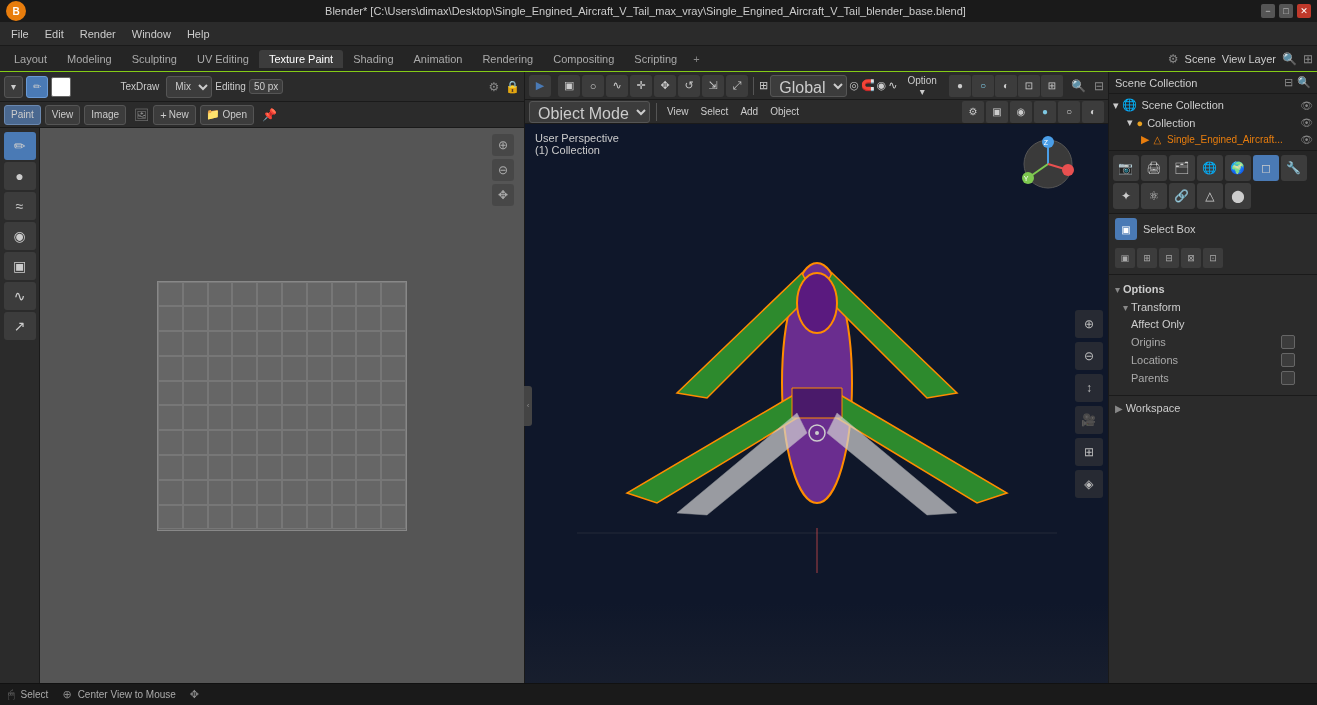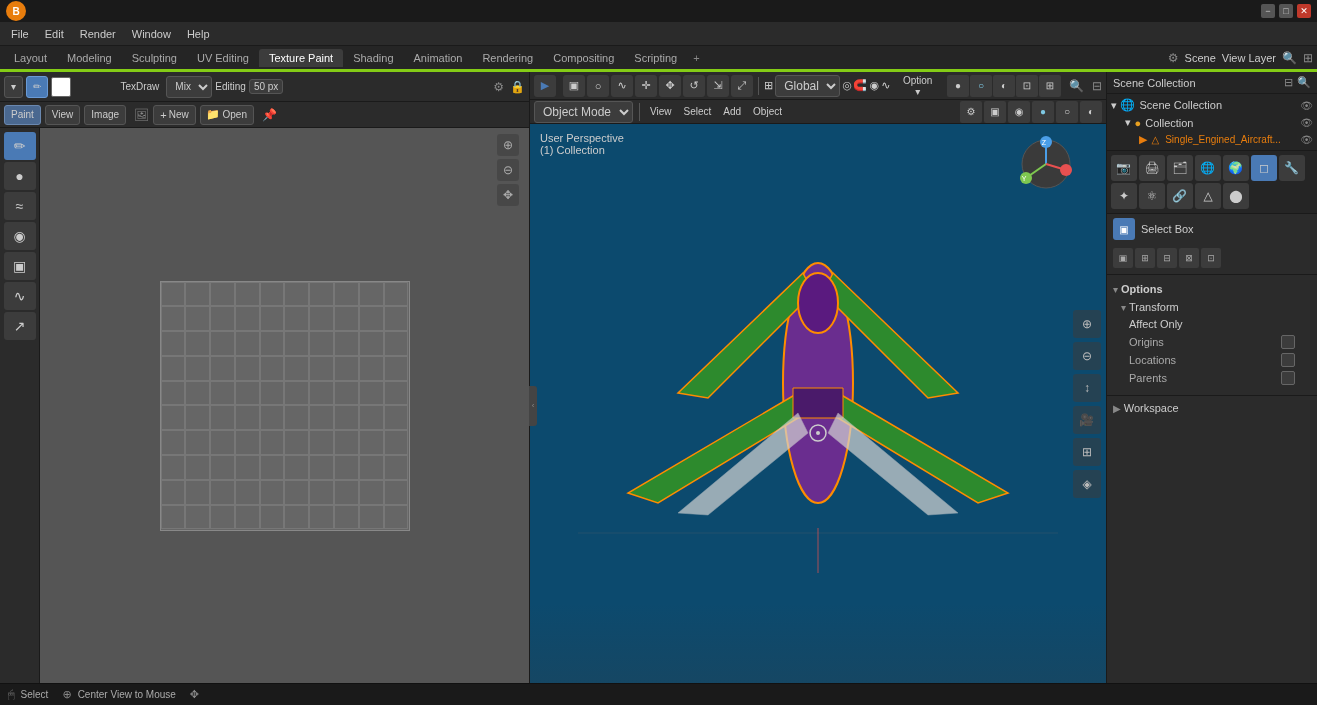--- a/index.html
+++ b/index.html
@@ -13,21 +13,21 @@
     .ctrl-min { background: #555; color: #ccc; }
     .ctrl-max { background: #555; color: #ccc; }
     .ctrl-close { background: #c0392b; color: #fff; }
 
     
     #menubar { background: #2b2b2b; height: 24px; display: flex; align-items: center; padding: 0 4px; gap: 2px; border-bottom: 1px solid #1a1a1a; }
     .blender-logo { width: 20px; height: 20px; background: #e87d0d; border-radius: 50%; display: flex; align-items: center; justify-content: center; color: #fff; font-size: 10px; font-weight: bold; margin-right: 4px; }
     .menu-item { padding: 2px 7px; color: #ccc; cursor: pointer; font-size: 11px; border-radius: 3px; }
 
     
-    #workspacebar { background: #252525; height: 26px; display: flex; align-items: center; padding: 0 4px; border-bottom: 3px solid #84cc16; }
+    #workspacebar { background: #252525; height: 26px; display: flex; align-items: center; padding: 0 4px; border-bottom: 1px solid #84cc16; }
     .ws-tab { padding: 3px 10px; color: #aaa; font-size: 11px; cursor: pointer; border-radius: 3px 3px 0 0; }
     .ws-tab.active { background: #3c3c3c; color: #fff; }
     .ws-tab-plus { color: #888; padding: 3px 6px; cursor: pointer; }
     .ws-right { margin-left: auto; display: flex; align-items: center; gap: 6px; }
     .scene-label { color: #ccc; font-size: 11px; }
 
     
     #main { display: flex; height: calc(705px - 22px - 24px - 26px - 22px); }
 
     
@@ -51,24 +51,24 @@
     .tool-icon.active { background: #4a7ab5; }
     #canvas-area { flex: 1; background: #555; position: relative; display: flex; align-items: center; justify-content: center; }
     .uv-grid { width: 250px; height: 250px; background: #666; display: grid; grid-template-columns: repeat(10, 1fr); grid-template-rows: repeat(10, 1fr); border: 1px solid #888; }
     .uv-cell { border: 0.5px solid #777; }
     #collapse-btn { position: absolute; right: -8px; top: 50%; transform: translateY(-50%); width: 8px; height: 40px; background: #444; border-radius: 0 3px 3px 0; cursor: pointer; display: flex; align-items: center; justify-content: center; color: #888; font-size: 8px; z-index: 10; }
 
     
     #center-panel { flex: 1; display: flex; flex-direction: column; border-right: 1px solid #1a1a1a; position: relative; }
     #viewport-toolbar { background: #2b2b2b; height: 28px; display: flex; align-items: center; padding: 0 4px; gap: 3px; border-bottom: 1px solid #1a1a1a; }
     .vp-btn { background: transparent; border: none; color: #ccc; font-size: 10px; cursor: pointer; padding: 2px 4px; border-radius: 3px; height: 22px; display: flex; align-items: center; }
-    .vp-select { background: #3c3c3c; border: 1px solid #555; color: #ccc; font-size: 12px; padding: 2px 4px; border-radius: 3px; height: 22px; cursor: pointer; }
+    .vp-select { background: #3c3c3c; border: 1px solid #555; color: #ccc; font-size: 16px; padding: 2px 4px; border-radius: 3px; height: 22px; cursor: pointer; }
     .vp-separator { width: 1px; background: #555; height: 18px; margin: 0 2px; }
 
-    #viewport { flex: 1; background: #0c4a6e; position: relative; overflow: hidden; }
+    #viewport { flex: 1; background: #0f172a; position: relative; overflow: hidden; }
     .viewport-info { position: absolute; top: 8px; left: 10px; color: #ccc; font-size: 11px; z-index: 2; }
 
     
     .aircraft-container { position: absolute; top: 50%; left: 50%; transform: translate(-50%, -50%); z-index: 1; }
 
     
     #nav-gizmos { position: absolute; right: 5px; top: 50%; transform: translateY(-50%); display: flex; flex-direction: column; gap: 4px; z-index: 3; }
     .nav-giz { width: 28px; height: 28px; background: #3c3c3c88; border-radius: 3px; display: flex; align-items: center; justify-content: center; cursor: pointer; color: #bbb; font-size: 12px; }
 
     
@@ -113,20 +113,21 @@
 
     
     .axis-display { position: absolute; top: 10px; right: 40px; }
     .axis-sphere { width: 50px; height: 50px; position: relative; }
   </style>
 </head>
 <body>
 
 <div id="titlebar">
   <div class="blender-logo">B</div>
+  <div class="title">Blender* [C:\Users\dimax\Desktop\Single_Engined_Aircraft_V_Tail_max_vray\Single_Engined_Aircraft_V_Tail_blender_base.blend]</div>
   <div class="controls">
     <button class="ctrl-btn ctrl-min">−</button>
     <button class="ctrl-btn ctrl-max">□</button>
     <button class="ctrl-btn ctrl-close">✕</button>
   </div>
 </div>
 
 <div id="menubar">
   <span class="menu-item">File</span>
   <span class="menu-item">Edit</span>

